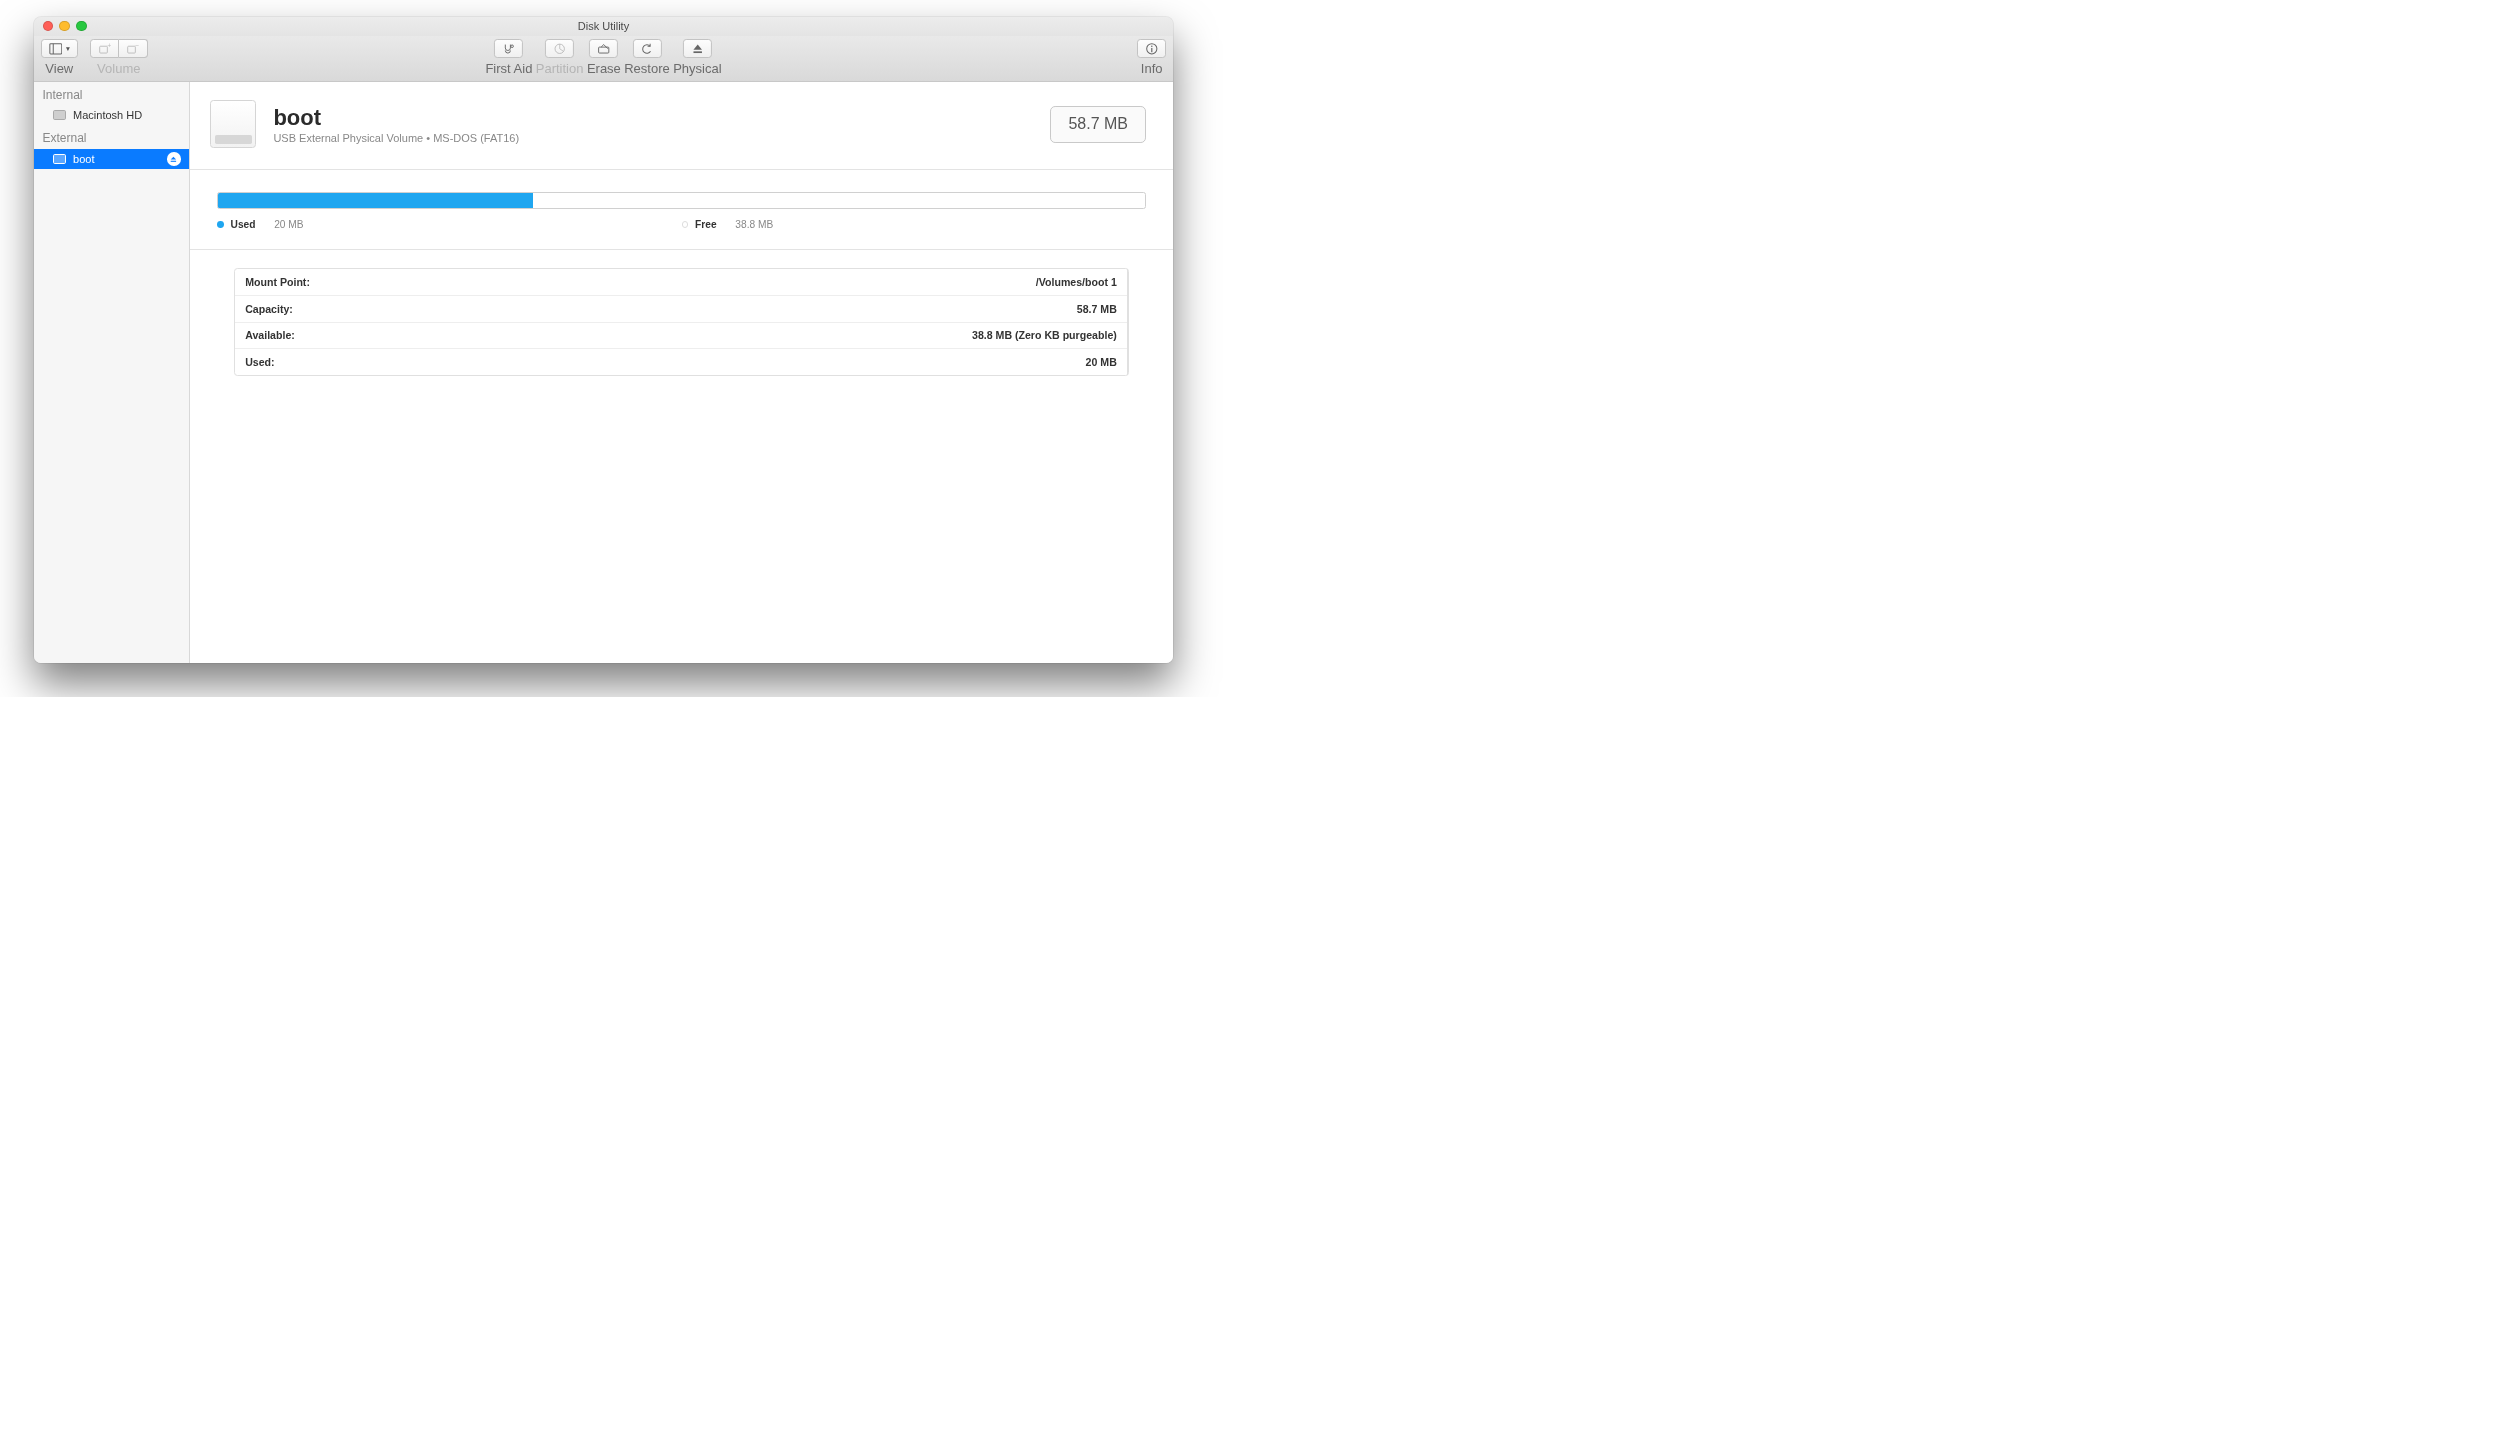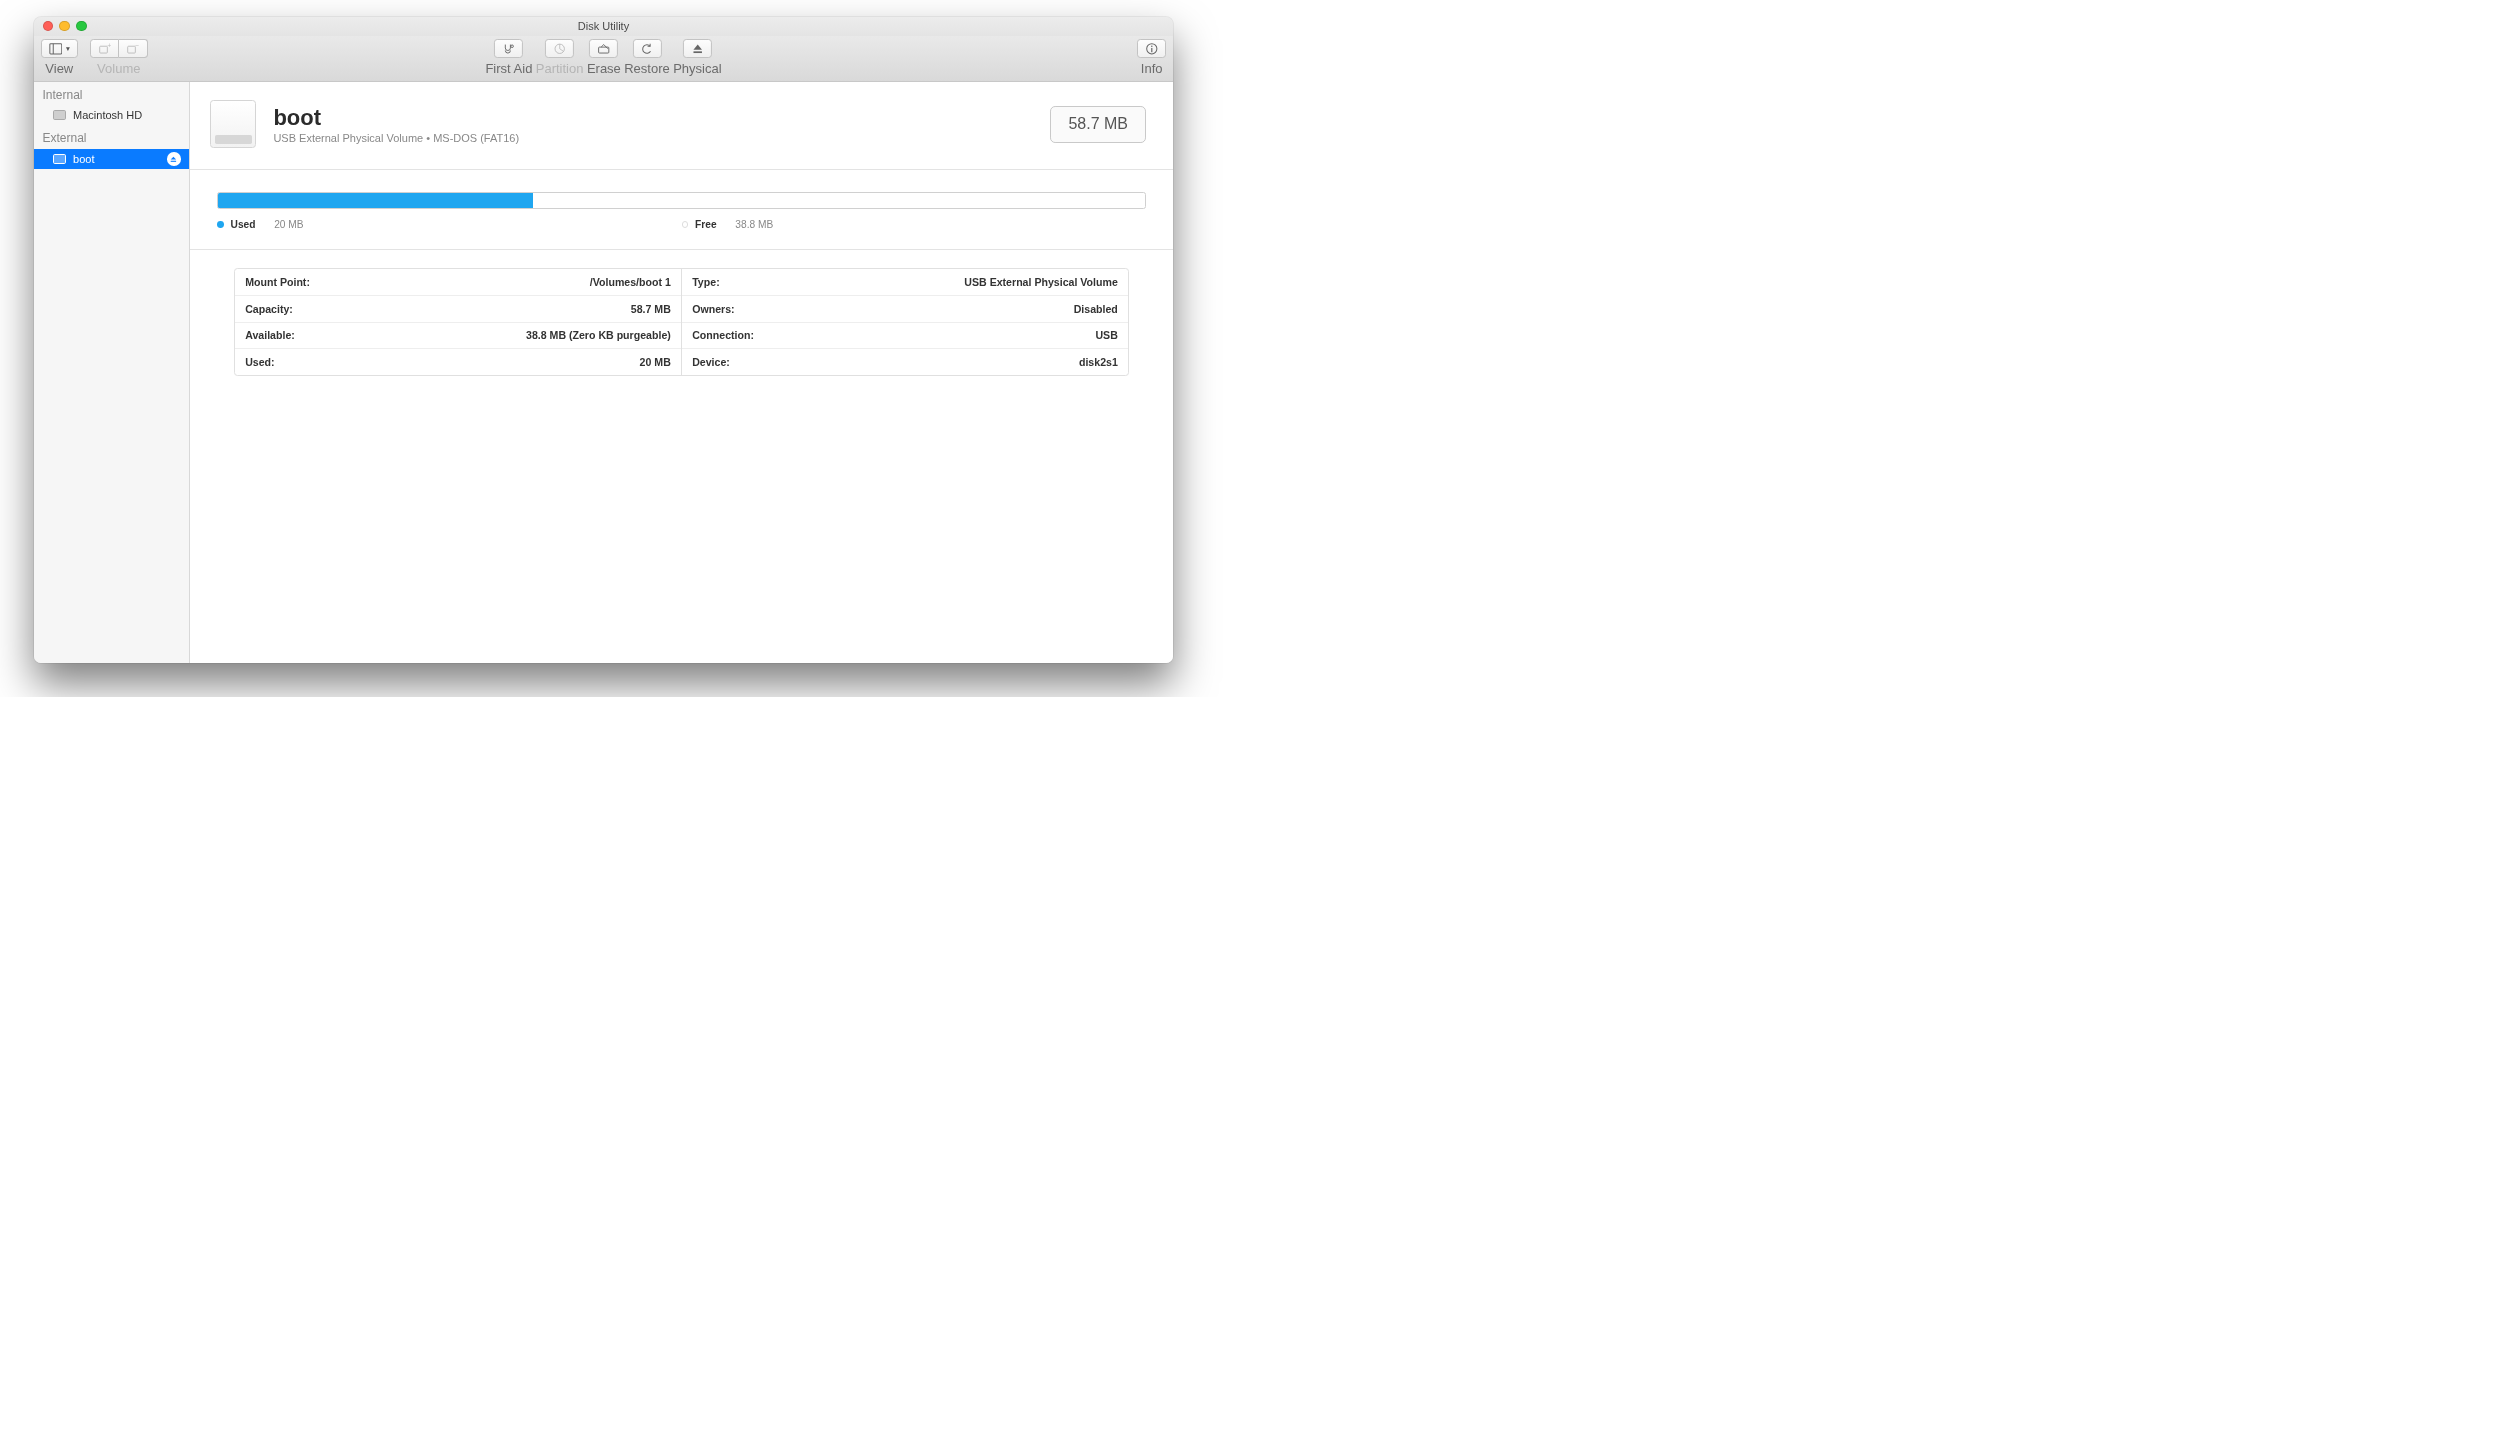--- a/index.html
+++ b/index.html
@@ -301,37 +301,19 @@
               </div>
               <div class="drow">
                 <span class="k">Available:</span>
                 <span class="v">38.8 MB (Zero KB purgeable)</span>
               </div>
               <div class="drow">
                 <span class="k">Used:</span>
                 <span class="v">20 MB</span>
               </div>
             </div>
-          <div class="details-col" id="details-right">
-              <div class="drow">
-                <span class="k">Type:</span>
-                <span class="v">USB External Physical Volume</span>
-              </div>
-              <div class="drow">
-                <span class="k">Owners:</span>
-                <span class="v">Disabled</span>
-              </div>
-              <div class="drow">
-                <span class="k">Connection:</span>
-                <span class="v">USB</span>
-              </div>
-              <div class="drow">
-                <span class="k">Device:</span>
-                <span class="v">disk2s1</span>
-              </div>
-            </div>
         </div>
       </div>
 
     </div>
   </div>
 </div>
 
 
 </body></html>

